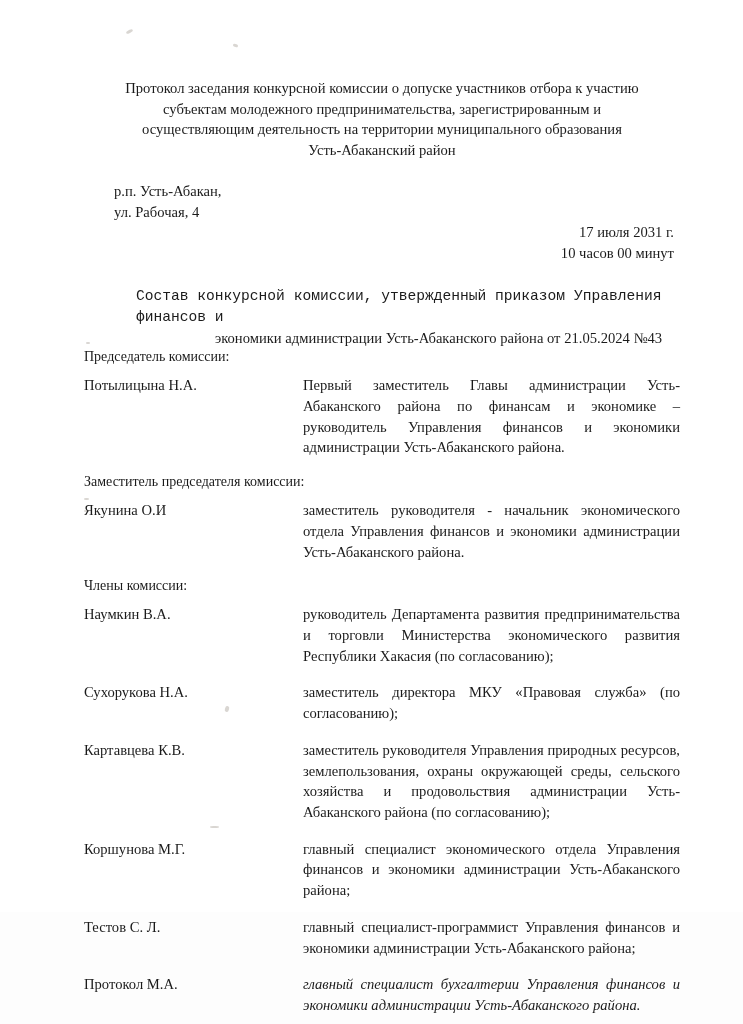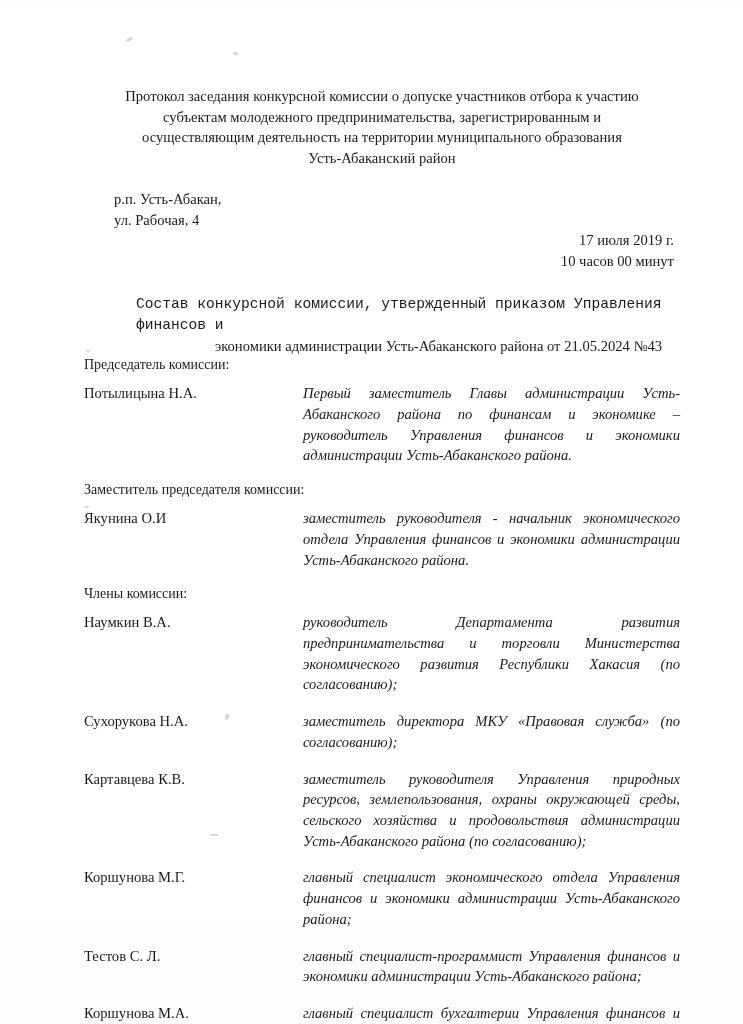--- a/index.html
+++ b/index.html
@@ -16,21 +16,21 @@
     overflow: hidden;
   }
   .page {
     position: absolute;
     inset: 0;
     background: #fdfdfd;
     padding: 0;
   }
   .sheet {
     position: absolute;
-    left: 0; top: 8px;
+    left: 0; top: 0;
     width: 743px;
     height: 912px;
     background: #ffffff;
   }
   .content {
     position: absolute;
     left: 84px;
     top: 78px;
     width: 596px;
   }
@@ -85,21 +85,20 @@
   }
   .person .name {
     width: 168px;
     flex: 0 0 168px;
     padding-right: 6px;
   }
   .person .role {
     flex: 1 1 auto;
     text-align: justify;
     text-align-last: left;
-    font-style: italic;
   }
   .person .role.italic {
     font-style: italic;
   }
 
   
   .speck {
     position: absolute;
     background: #b9b4ad;
     opacity: .55;
@@ -128,21 +127,21 @@
         <p>осуществляющим деятельность на территории  муниципального образования</p>
         <p>Усть-Абаканский район</p>
       </div>
 
       <div class="meta-row">
         <div class="meta-left">
           <div>р.п. Усть-Абакан,</div>
           <div>ул. Рабочая, 4</div>
         </div>
         <div class="meta-right">
-          <div>17 июля  2019 г.</div>
+          <div>17 июля  2031 г.</div>
           <div>10 часов 00 минут</div>
         </div>
       </div>
 
       <div class="composition">
         <div class="l1">Состав конкурсной  комиссии, утвержденный приказом Управления финансов и</div>
         <div class="l2">экономики администрации Усть-Абаканского района от 21.05.2024 №43</div>
       </div>
 
       <div class="section-label">Председатель комиссии:</div>
@@ -180,21 +179,21 @@
         <div class="name">Коршунова М.Г.</div>
         <div class="role">главный  специалист  экономического  отдела  Управления финансов  и  экономики  администрации  Усть-Абаканского района;</div>
       </div>
 
       <div class="person">
         <div class="name">Тестов С. Л.</div>
         <div class="role">главный специалист-программист Управления финансов и экономики администрации Усть-Абаканского района;</div>
       </div>
 
       <div class="person">
-        <div class="name">Коршунова М.А.</div>
+        <div class="name">Протокол М.А.</div>
         <div class="role italic">главный специалист бухгалтерии Управления финансов и экономики администрации Усть-Абаканского района.</div>
       </div>
 
       <div class="section-label">Секретарь комиссии:</div>
 
     </div>
   </div>
 </div>
 
 </body></html>

